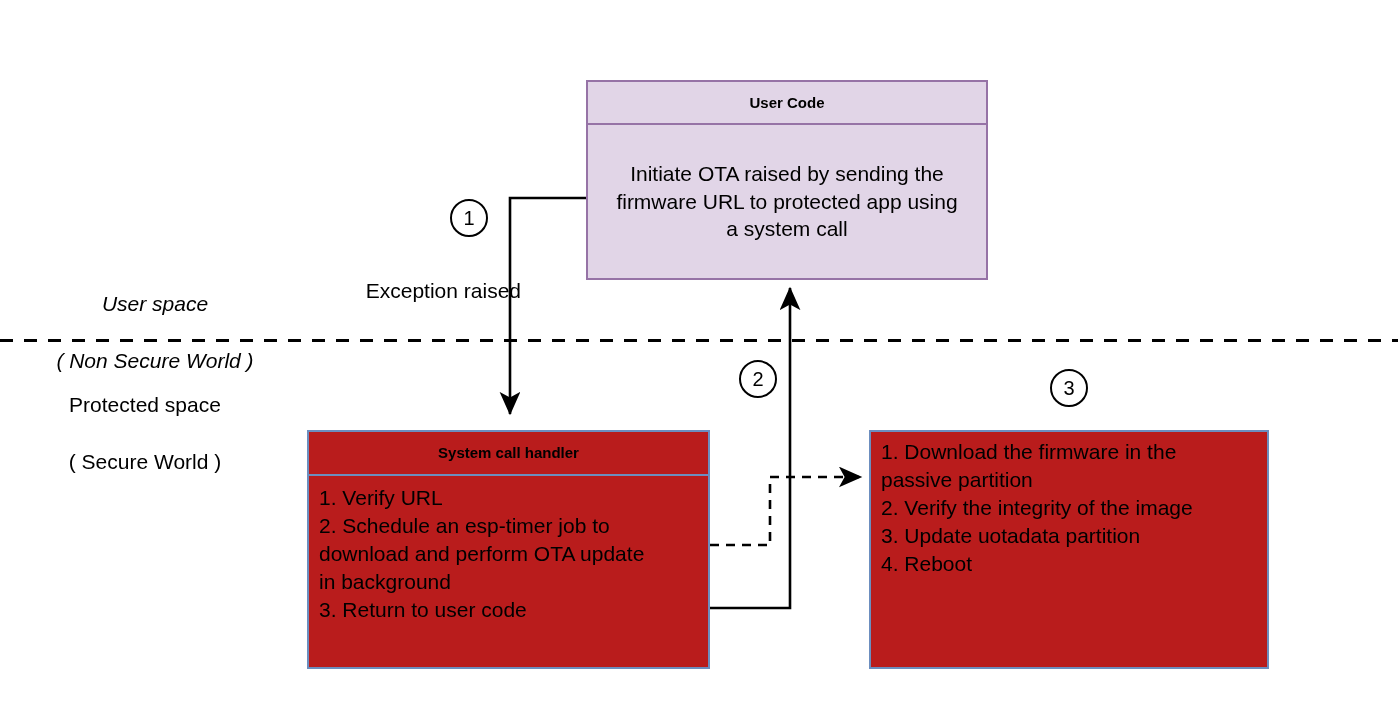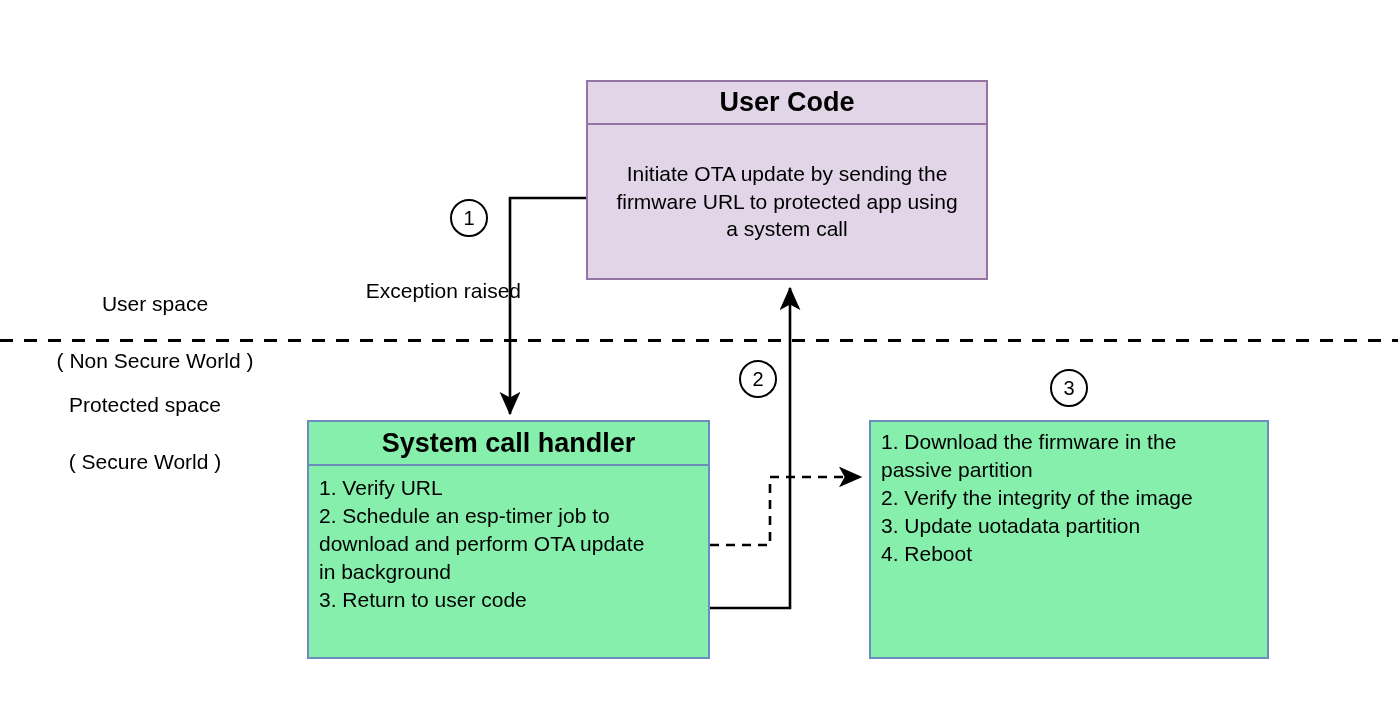--- a/index.html
+++ b/index.html
@@ -32,21 +32,21 @@
     position: absolute;
     box-sizing: border-box;
     border: 2px solid;
     display: flex;
     flex-direction: column;
   }
   .node-title {
     box-sizing: border-box;
     text-align: center;
     font-weight: bold;
-    font-size: 27px;
+    font-size: 15px;
     line-height: 1.2;
     display: flex;
     align-items: center;
     justify-content: center;
     border-bottom: 2px solid;
   }
   .node-body {
     flex: 1;
     box-sizing: border-box;
     font-size: 21px;
@@ -62,21 +62,22 @@
   .node.purple {
     border-color: #9673a6;
     background: #e1d5e7;
   }
   .node.purple .node-title { border-bottom-color: #9673a6; }
   .node.purple .node-body { text-align: center; }
 
   
   .node.blue {
     border-color: #6c8ebf;
-    background: #86efac;
+    background: #b91c1c;
+    margin-top: 10px;
   }
   .node.blue .node-title { border-bottom-color: #6c8ebf; }
   .node.blue .node-body { text-align: left; }
 
   
   .label {
     position: absolute;
     font-size: 21px;
     line-height: 1.35;
     white-space: pre-line;
@@ -116,21 +117,21 @@
 
     <line x1="0" y1="340.5" x2="1398" y2="340.5" stroke="#000000" stroke-width="3" stroke-dasharray="13 11"></line>
 
     <path d="M 586 198 L 510 198 L 510 414" fill="none" stroke="#000000" stroke-width="2.6" marker-end="url(#arrowhead)"></path>
 
     <path d="M 710 608 L 790 608 L 790 288" fill="none" stroke="#000000" stroke-width="2.6" marker-end="url(#arrowhead)"></path>
 
     <path d="M 710 545 L 770 545 L 770 477 L 861 477" fill="none" stroke="#000000" stroke-width="2.6" stroke-dasharray="9 7" marker-end="url(#arrowhead)"></path>
   </svg>
 
-  <div class="label center" style="left:40px; top:262px; width:230px;">
+  <div class="label center" style="left:40px; top:262px; width:230px;font-style:italic;">
     <div>User space</div>
     <div>( Non Secure World )</div>
   </div>
 
   <div class="label center" style="left:30px; top:363px; width:230px;">
     <div>Protected space</div>
     <div>( Secure World )</div>
   </div>
 
   <div class="label left" style="left:311px; top:277px; width:210px;text-align:right;">Exception raised</div>
@@ -142,21 +143,21 @@
   <div class="step-circle" style="left:739px; top:360px;">
     <span>2</span>
   </div>
 
   <div class="step-circle" style="left:1050px; top:369px;">
     <span>3</span>
   </div>
 
   <div class="node purple" style="left:586px; top:80px; width:402px; height:200px;">
     <div class="node-title" style="height:43px;">User Code</div>
-    <div class="node-body">Initiate OTA update by sending the
+    <div class="node-body">Initiate OTA raised by sending the
 firmware URL to protected app using
 a system call</div>
   </div>
 
   <div class="node blue" style="left:307px; top:420px; width:403px; height:239px;">
     <div class="node-title" style="height:44px;">System call handler</div>
     <div class="node-body" style="justify-content:flex-start; ">1. Verify URL
 2. Schedule an esp-timer job to
 download and perform OTA update
 in background

